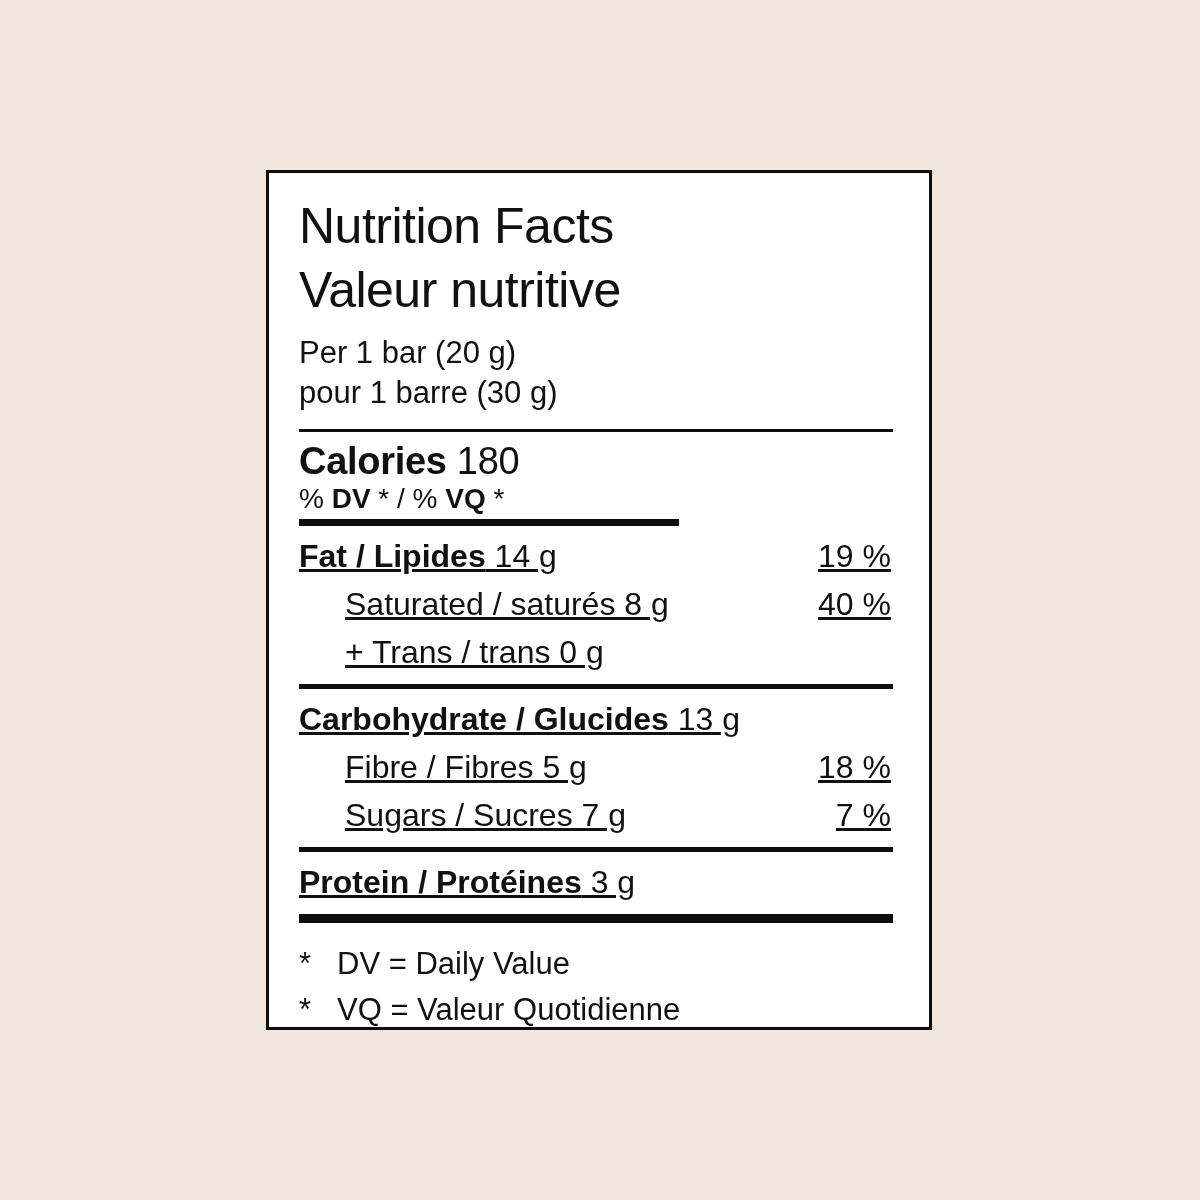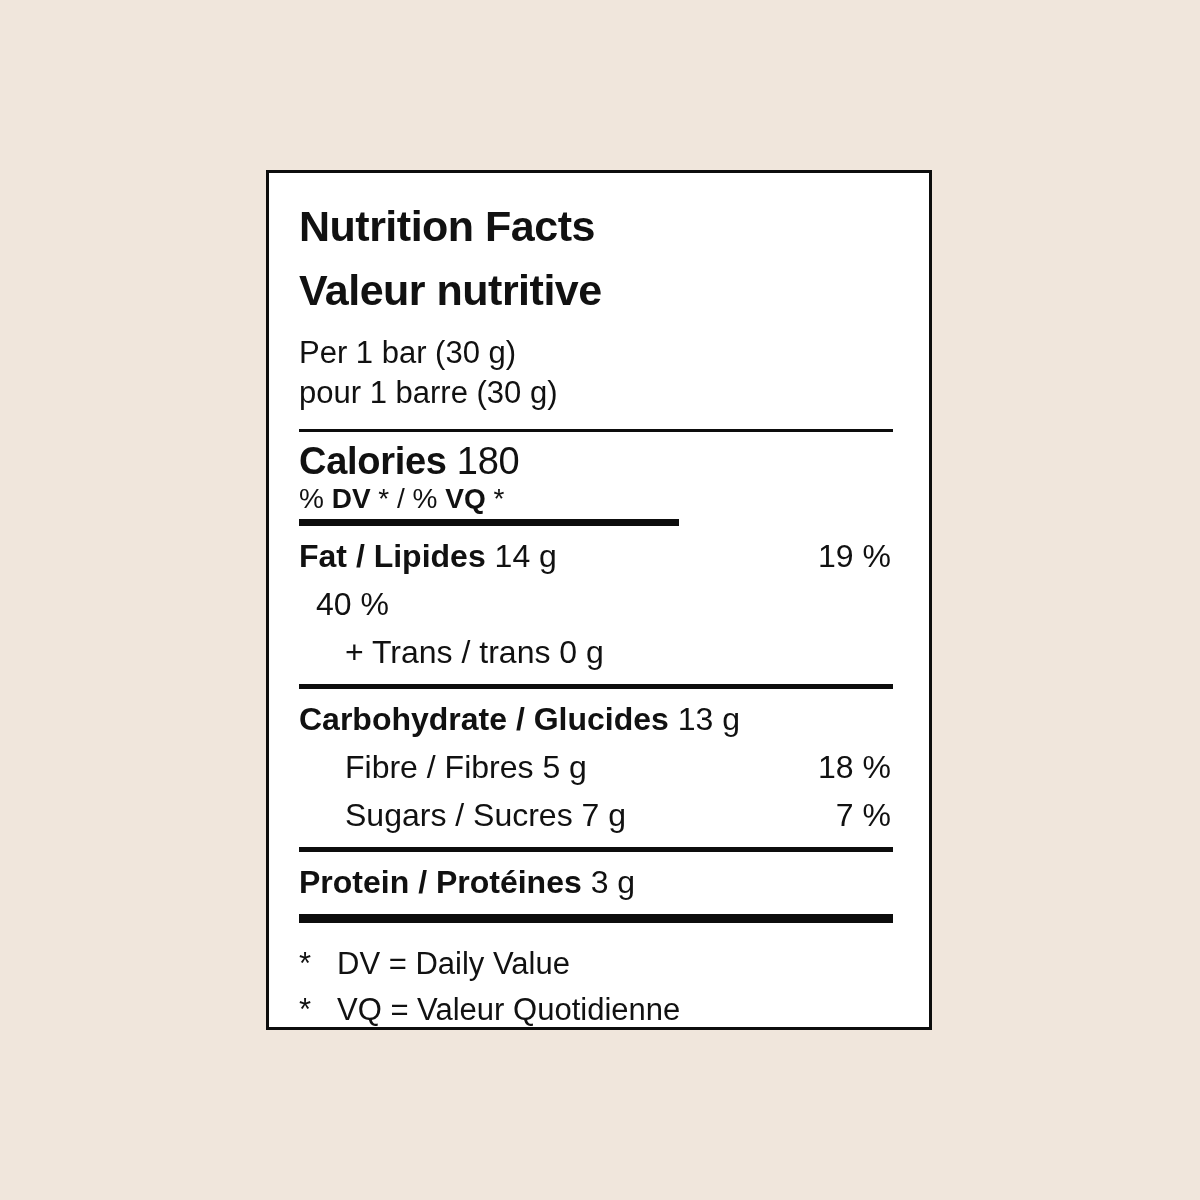--- a/index.html
+++ b/index.html
@@ -22,23 +22,23 @@
     left: 266px;
     top: 170px;
     width: 666px;
     height: 860px;
     background: #ffffff;
     border: 3px solid #0d0d0d;
     padding: 22px 36px 0 30px;
     color: #111111;
   }
   .title {
-    font-size: 43px;
+    font-size: 50px;
     line-height: 62px;
-    font-weight: 700;
+    font-weight: 400;
     letter-spacing: -0.5px;
     white-space: nowrap;
   }
   .title.second {
     margin-top: 2px;
   }
   .serving {
     font-size: 31px;
     line-height: 40px;
     margin-top: 12px;
@@ -90,20 +90,21 @@
     background: #0d0d0d;
     width: 64%;
   }
   .row {
     display: flex;
     align-items: center;
     justify-content: space-between;
     font-size: 32px;
     line-height: 48px;
     white-space: nowrap;
+    text-decoration: underline;
   }
   .row .label b { font-weight: 700; }
   .row.indent .label { padding-left: 46px; }
   .row .pct { font-weight: 400; padding-right: 2px; margin-left: 17px; }
   .group { padding: 6px 0 8px 0; }
   .footnotes {
     padding-top: 18px;
     font-size: 31px;
     line-height: 46px;
   }
@@ -119,21 +120,21 @@
 </head>
 <body>
 
 <div class="page">
 
   <div class="panel">
 
     <div class="title">Nutrition Facts</div>
     <div class="title second">Valeur nutritive</div>
 
-    <div class="serving">Per 1 bar (30 g)</div>
+    <div class="serving">Per 1 bar (20 g)</div>
     <div class="serving second">pour 1 barre (30 g)</div>
 
     <div class="rule-thin"></div>
 
     <div class="cal-row">
       <div class="cal-left">
         <span>Calories</span>
         <span class="cal-value">180</span>
       </div>
       <div class="cal-right">
@@ -141,20 +142,21 @@
       </div>
     </div>
     <div class="cal-underline"></div>
 
     <div class="group">
       <div class="row">
         <div class="label"><b>Fat / Lipides</b><span> 14 g</span></div>
         <div class="pct">19 %</div>
       </div>
       <div class="row indent">
+        <div class="label"><span>Saturated / saturés 8 g</span></div>
         <div class="pct">40 %</div>
       </div>
       <div class="row indent">
         <div class="label"><span>+ Trans / trans 0 g</span></div>
         <div class="pct"></div>
       </div>
     </div>
 
     <div class="rule-mid"></div>
 

